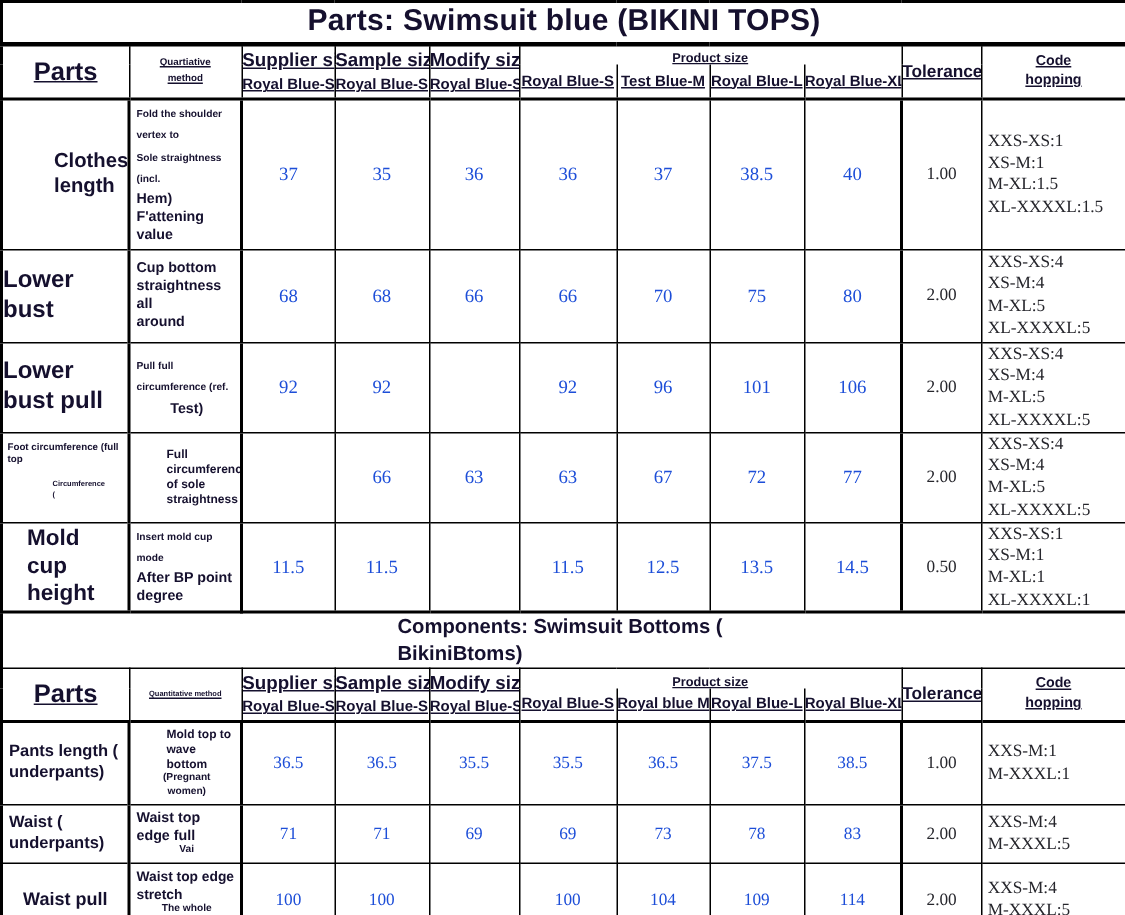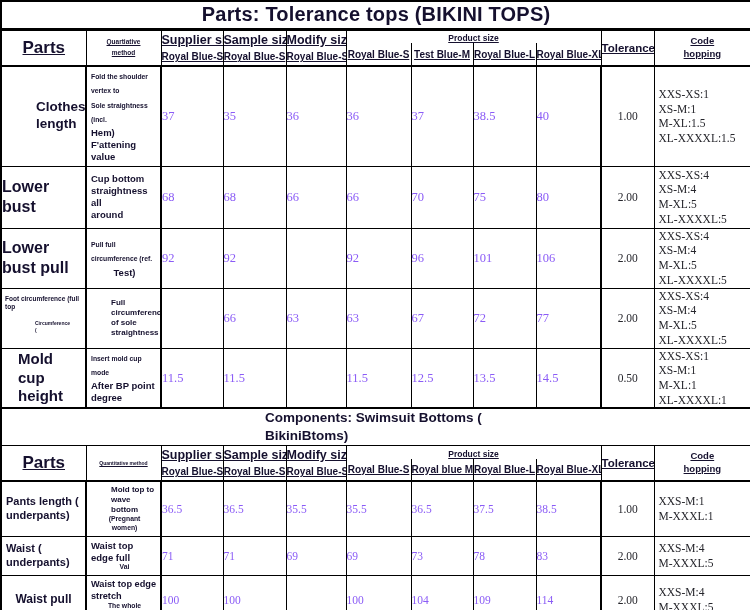--- a/index.html
+++ b/index.html
@@ -29,21 +29,21 @@
   .p-lg{font-size:13.5px;padding-left:34px;}
   .p-md{font-size:11px;padding-left:4px;}
   .p-ctr{font-size:12px;text-align:center;padding-left:0;}
   .p-xs{font-size:6.5px;padding-left:3px;vertical-align:top;padding-top:6px;}
   .psub{font-size:5px;font-weight:bold;padding-left:30px;margin-top:9px;line-height:1.4;}
   .method{border-left:2px solid #000;border-right:2px solid #000;padding:3px 2px 3px 4px;text-align:left;}
   .ma{font-size:6.8px;font-weight:bold;line-height:2.1;}
   .mb{font-size:9.5px;font-weight:bold;line-height:1.25;}
   .sm2{font-size:8px;margin-left:20px;}
   .ctr{text-align:center;}
-  .num{font-family:"Liberation Serif",serif;font-size:12.5px;color:#8b5cf6;}
+  .num{font-family:"Liberation Serif",serif;font-size:12.5px;color:#1d4ed8;text-align:center;}
   .tol{font-family:"Liberation Serif",serif;font-size:11.5px;color:#26262c;text-align:center;border-left:2px solid #000;}
   .code{font-family:"Liberation Serif",serif;font-size:11.5px;color:#26262c;text-align:left;
         padding-left:4px;line-height:1.28;border-right:2px solid #000;}
   .bot .num{font-size:11.5px;}
   .rowend td{border-bottom:2px solid #000;}
 </style>
 </head>
 <body>
 
 <div id="sheet">
@@ -57,21 +57,21 @@
         <col style="width:65px">
     <col style="width:62px">
         <col style="width:63px">
         <col style="width:65px">
     <col style="width:53px">
         <col style="width:97px">
   </colgroup>
 
   <tbody>
         <tr style="height:28px;">
-    <td colspan="11" class="t-title">Parts: Tolerance tops (BIKINI TOPS)</td>
+    <td colspan="11" class="t-title">Parts: Swimsuit blue (BIKINI TOPS)</td>
   </tr>
 
   <tr style="height:14px;">
     <td rowspan="2" class="h h-parts">Parts</td>
     <td rowspan="2" class="h h-method pre">Quartiative
 method</td>
     <td rowspan="2" class="h">
       <div class="hlabel">Supplier size</div>
       <div class="hsize">Royal Blue-S</div>
     </td>

